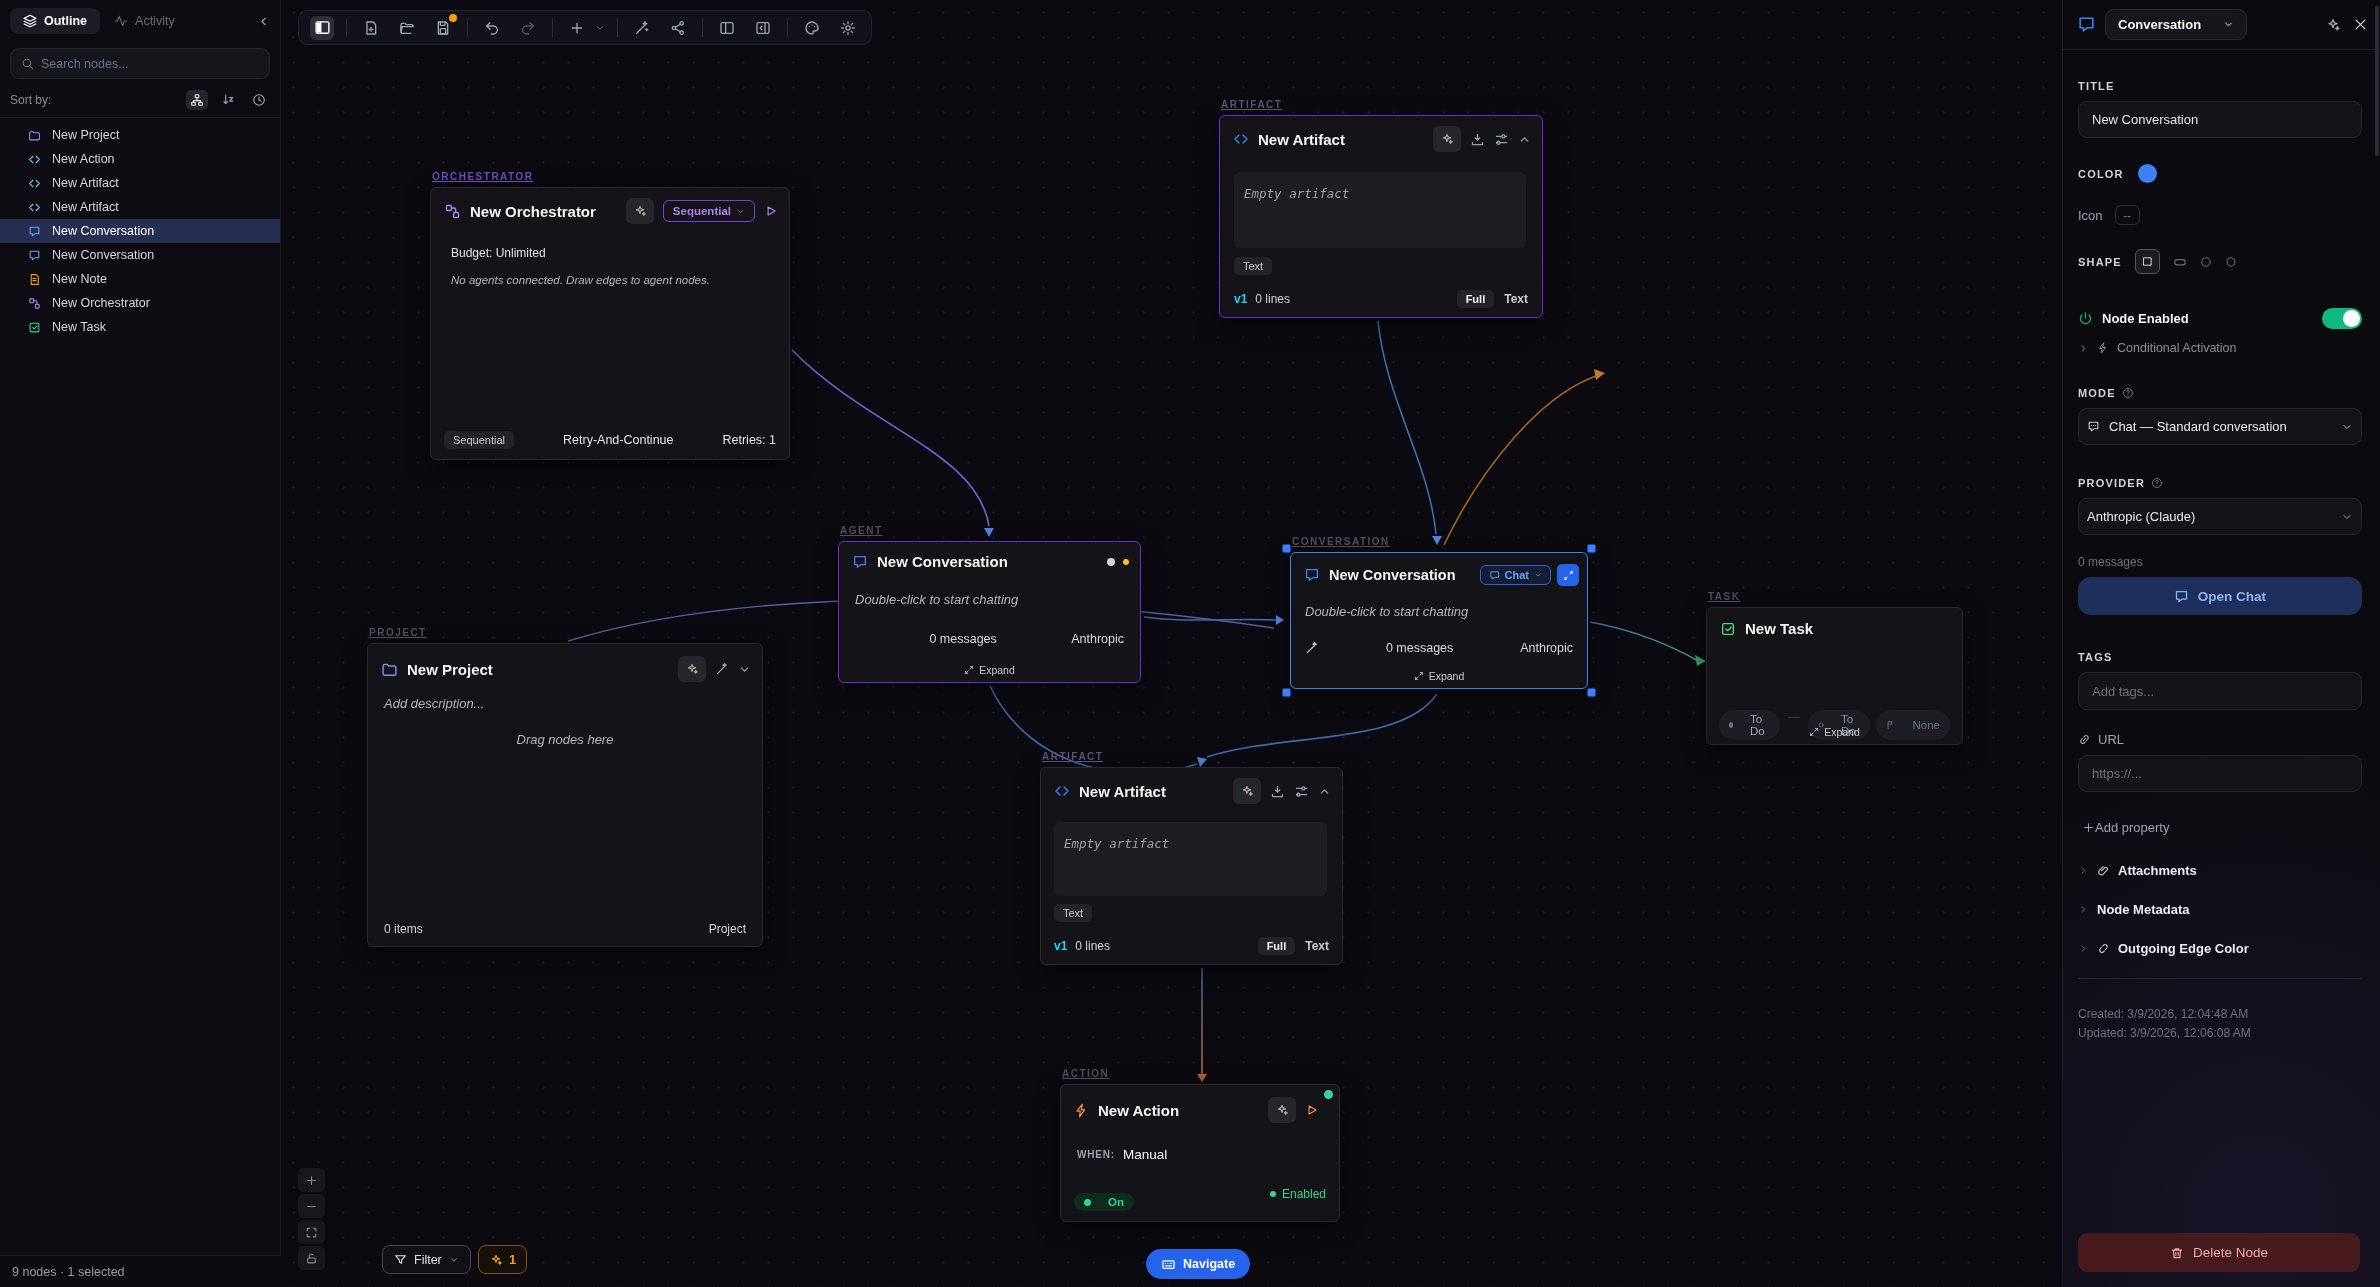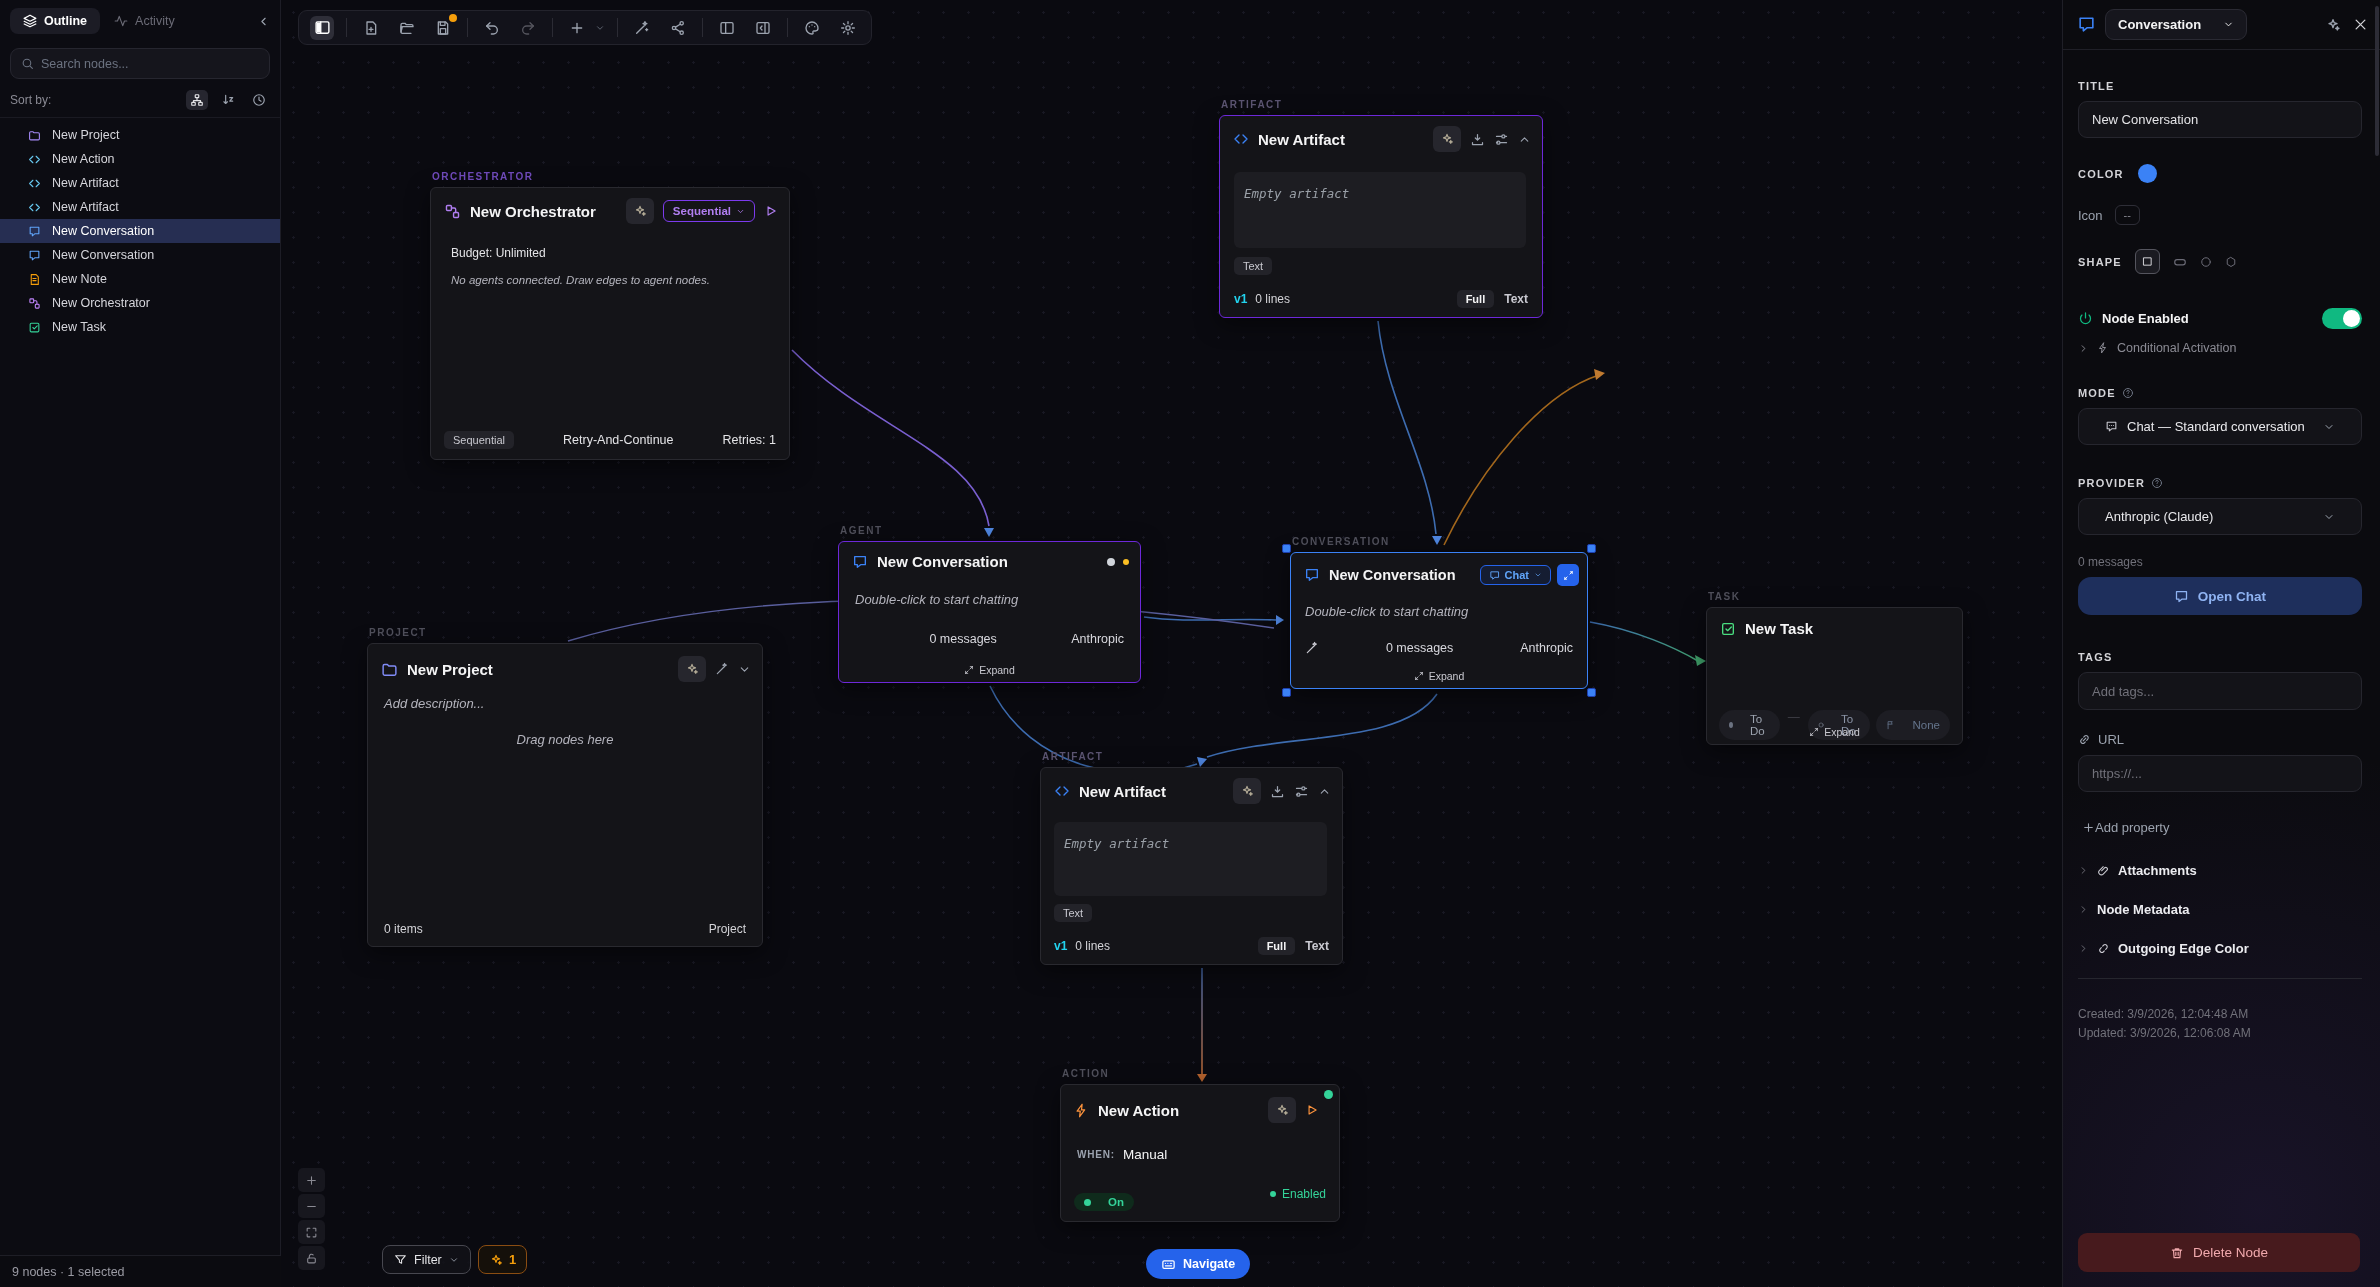--- a/index.html
+++ b/index.html
@@ -41,21 +41,21 @@
   .tb-btn { color:#9ca3af; display:flex; align-items:center; justify-content:center; width:24px; height:24px; border-radius:6px; position:relative; }
   .tb-btn.active { background:#2e2e38; color:#ffffff; }
   .tb-sep { width:1px; height:19px; background:#2b2b34; }
   .tb-dot { position:absolute; top:-2px; right:-2px; width:8px; height:8px; border-radius:50%; background:#f59e0b; }
   .tb-caret { color:#6b7280; margin-left:-6px; }
 
   
   .node { position:absolute; background:#141418; border:1px solid #29292f; border-radius:6px; box-shadow:0 6px 22px rgba(0,0,0,.5); z-index:2; }
   .node.hl { border:1.5px solid #6d28d9; }
   .node.sel { border:1.5px solid #3b82f6; }
-  .nlabel { position:absolute; top:-17px; left:1px; font-size:10px; font-weight:700; letter-spacing:1.5px; color:#4e4e59; white-space:nowrap; }
+  .nlabel { position:absolute; top:-17px; left:1px; font-size:10px; font-weight:700; letter-spacing:1.5px; color:#4e4e59; white-space:nowrap;text-decoration:underline; }
   .nlabel.purple { color:#6e49b8; } .nlabel.orange { color:#a16a15; } .nlabel.dimpurple { color:#5a5370; }
   .nhead { position:absolute; left:13px; right:11px; top:10px; display:flex; align-items:center; gap:9px; }
   .ntitle { font-weight:700; font-size:15px; color:#f4f4f5; white-space:nowrap; }
   .nicon { display:flex; flex:none; }
   .hgroup { margin-left:auto; display:flex; align-items:center; gap:9px; }
   .chipbtn { width:28px; height:26px; background:#26262d; border-radius:6px; display:flex; align-items:center; justify-content:center; color:#b3ab96; }
   .hbtn { color:#9ca3af; display:flex; }
   .hint { position:absolute; font-style:italic; color:#b4b4bd; font-size:13px; }
   .chip { display:inline-block; background:#232329; color:#c9c9d0; font-size:11px; padding:3px 9px; border-radius:5px; }
   .expand-row { position:absolute; left:0; right:0; bottom:6px; display:flex; align-items:center; justify-content:center; gap:5px; color:#c9c9d0; font-size:10.5px; }
@@ -73,21 +73,21 @@
 
   
   #inspector { position:absolute; right:0; top:0; width:318px; height:1287px; background:#0b0b0f; border-left:1px solid #1f1f27; z-index:5;
     background-image:radial-gradient(circle at 62% 94%, rgba(96,62,170,.16), transparent 38%); }
   .insp-head { height:50px; display:flex; align-items:center; gap:9px; padding:0 12px 0 14px; border-bottom:1px solid #1f1f27; }
   .type-select { display:flex; align-items:center; gap:22px; background:#16161d; border:1px solid #2a2a33; border-radius:9px; padding:7px 12px; font-size:13px; font-weight:700; color:#f4f4f5; }
   .insp-body { padding:0 18px 0 15px; }
   .sec-label { font-size:11px; font-weight:700; letter-spacing:1.2px; color:#d4d4d8; display:flex; align-items:center; gap:6px; }
   .tinput { width:100%; height:37px; background:#131318; border:1px solid #26262e; border-radius:9px; color:#e4e4e7; font-size:13px; padding:0 13px; font-family:inherit; outline:none; }
   .tinput::placeholder { color:#71717a; }
-  .selectbox { width:100%; height:37px; background:#131318; border:1px solid #26262e; border-radius:9px; display:flex; align-items:center; gap:9px; padding:0 26px; font-size:13px; color:#e9e9ec;text-align:center; }
+  .selectbox { width:100%; height:37px; background:#131318; border:1px solid #26262e; border-radius:9px; display:flex; align-items:center; gap:9px; padding:0 8px; font-size:13px; color:#e9e9ec;text-align:center; }
   .selectbox .carr { margin-left:auto; color:#9ca3af; display:flex; }
   .collap { display:flex; align-items:center; gap:8px; font-size:13px; font-weight:700; color:#ececf0; }
   .collap .chev { color:#71717a; display:flex; }
   .shapebtn { display:flex; align-items:center; justify-content:center; color:#6b6b76; }
   .shapebtn.selected { width:25px; height:25px; border:1px solid #55555e; background:#1b1b21; border-radius:6px; color:#e4e4e7; }
   #deletebtn { position:absolute; left:15px; right:20px; bottom:15px; height:39px; background:#471a1d; border-radius:9px; display:flex; align-items:center; justify-content:center; gap:9px; color:#f1a9ad; font-size:13.5px; }
   .meta-line { font-size:12px; color:#71717a; line-height:1.55; }
   .scrollthumb { position:absolute; right:1px; top:6px; width:4px; height:150px; background:#2c2c36; border-radius:2px; }
 </style>
 </head>

